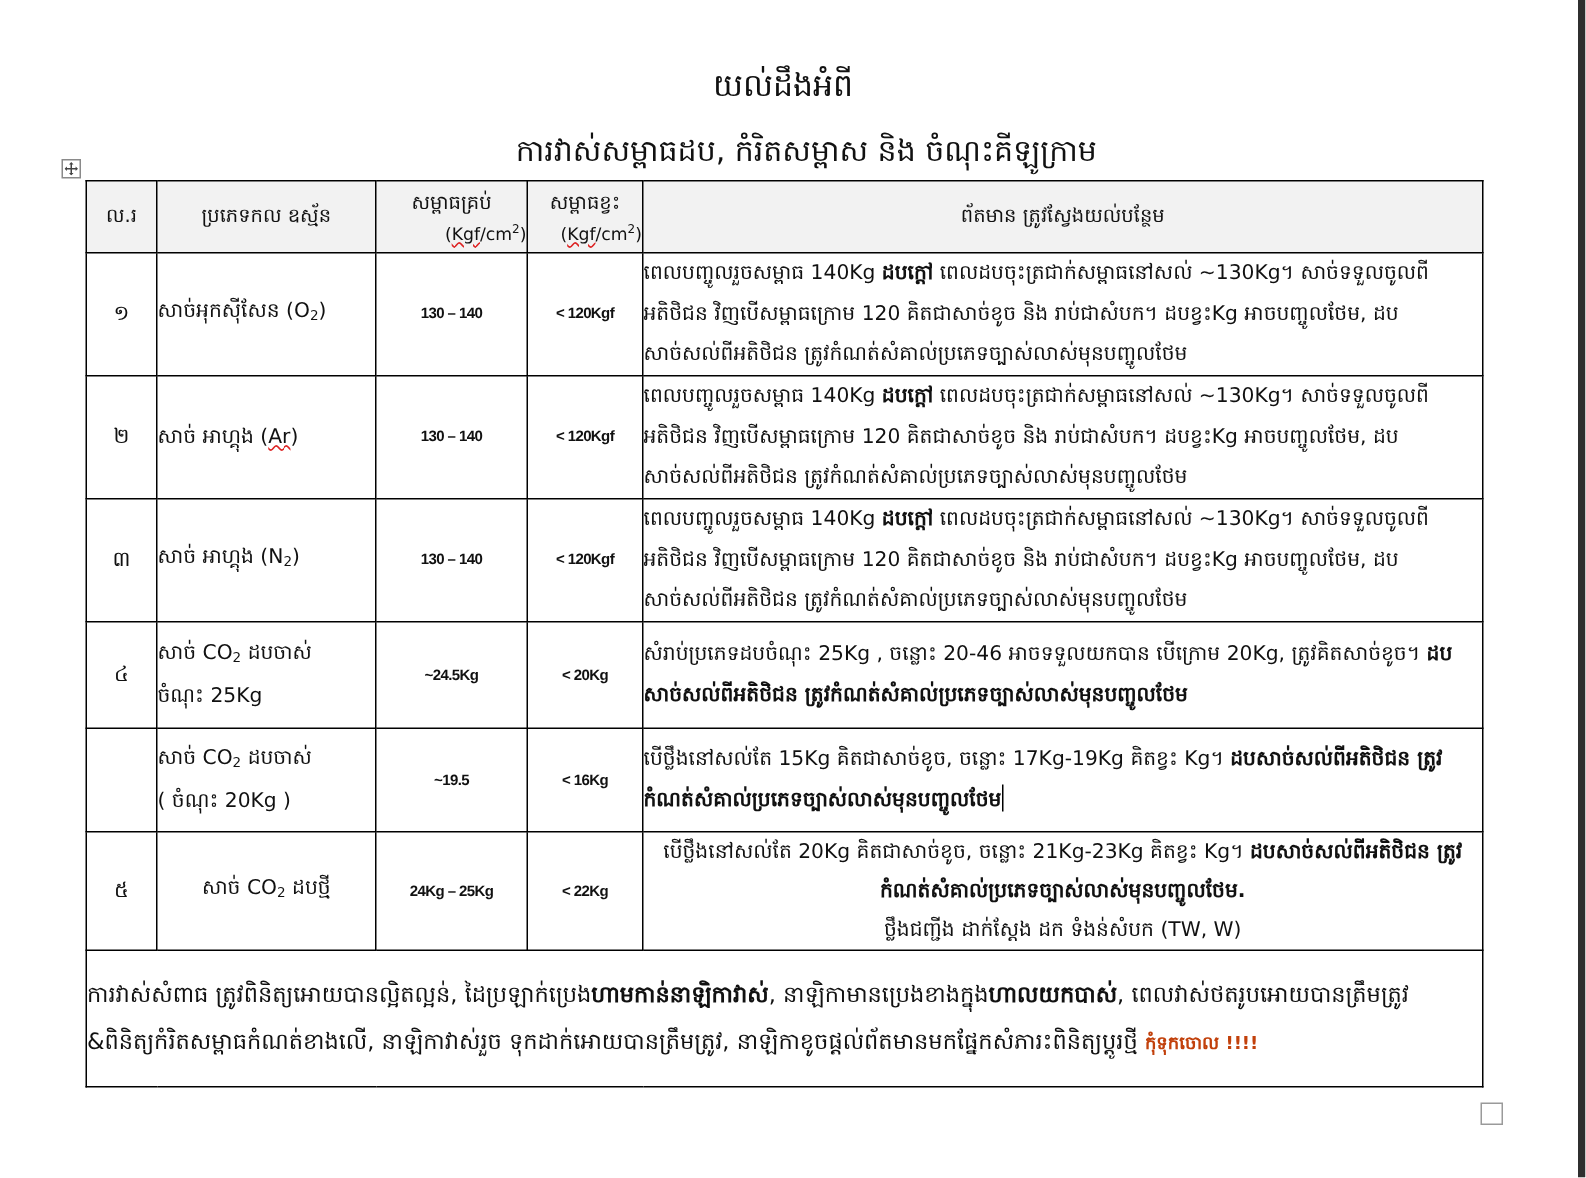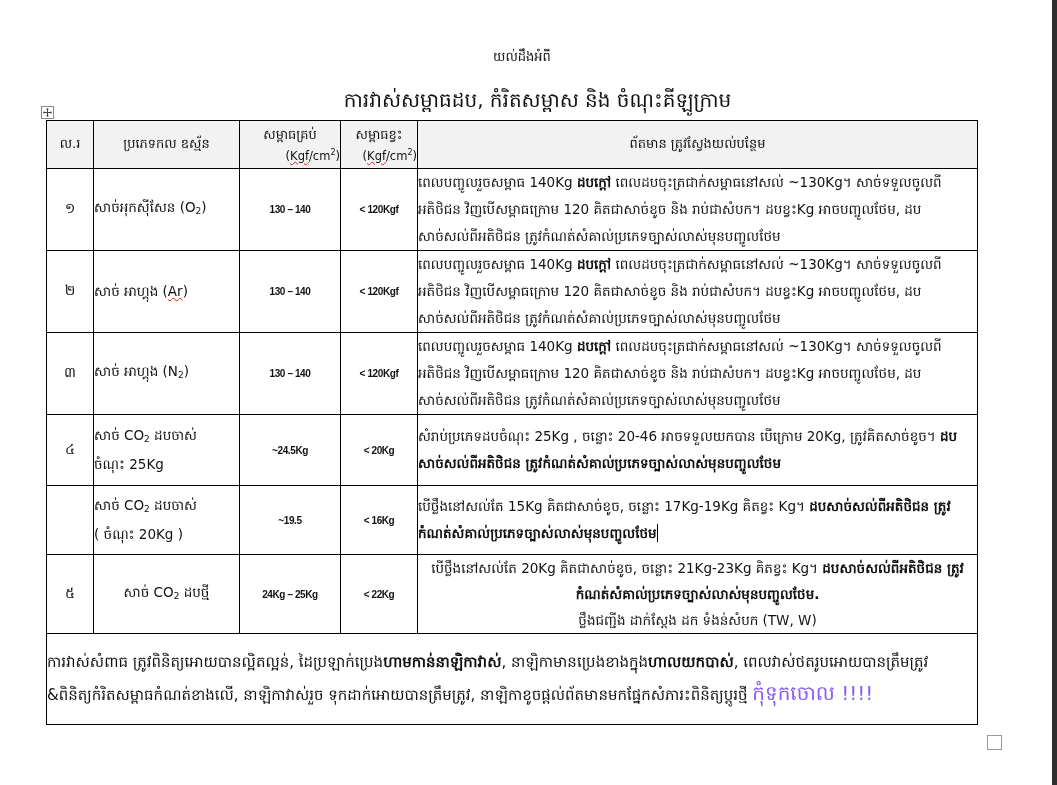--- a/index.html
+++ b/index.html
@@ -26,21 +26,21 @@
     position: absolute;
     right: 0; top: 0;
     width: 5px; height: 785px;
     background: #2f2f2f;
   }
   .title-1 {
     position: absolute;
     left: 0; width: 1044px;
     top: 44px;
     text-align: center;
-    font-size: 13px;
+    font-size: 21px;
     line-height: 26px;
   }
   .title-2 {
     position: absolute;
     left: 0; width: 1075px;
     top: 86px;
     text-align: center;
     font-size: 20px;
     line-height: 28px;
   }
@@ -55,21 +55,21 @@
   }
   .resize-handle {
     position: absolute;
     left: 987px; top: 735px;
     width: 13px; height: 13px;
     border: 1px solid #9a9a9a;
     background: #fff;
   }
   table.main {
     position: absolute;
-    left: 46px; top: 120px;
+    left: 57px; top: 120px;
     width: 931px;
     border-collapse: collapse;
     table-layout: fixed;
   }
   table.main td, table.main th {
     border: 1.5px solid #000;
     padding: 0;
     vertical-align: middle;
   }
   th {
@@ -119,23 +119,23 @@
   tr.r-co2b td { height: 68px; }
   tr.r-co2c td { height: 78px; text-align: center; }
   td.footer {
     padding: 2px 6px 6px 5px;
     font-size: 15px;
     line-height: 31px;
     height: 90px;
     vertical-align: top;
   }
   .warn {
-    color: #8b5cf6;
-    font-weight: normal;
-    font-size: 20px;
+    color: #c2410c;
+    font-weight: bold;
+    font-size: 12px;
   }
   .caret {
     display: inline-block;
     width: 1px; height: 18px;
     background: #000;
     vertical-align: -4px;
   }
 </style>
 </head>
 <body>

